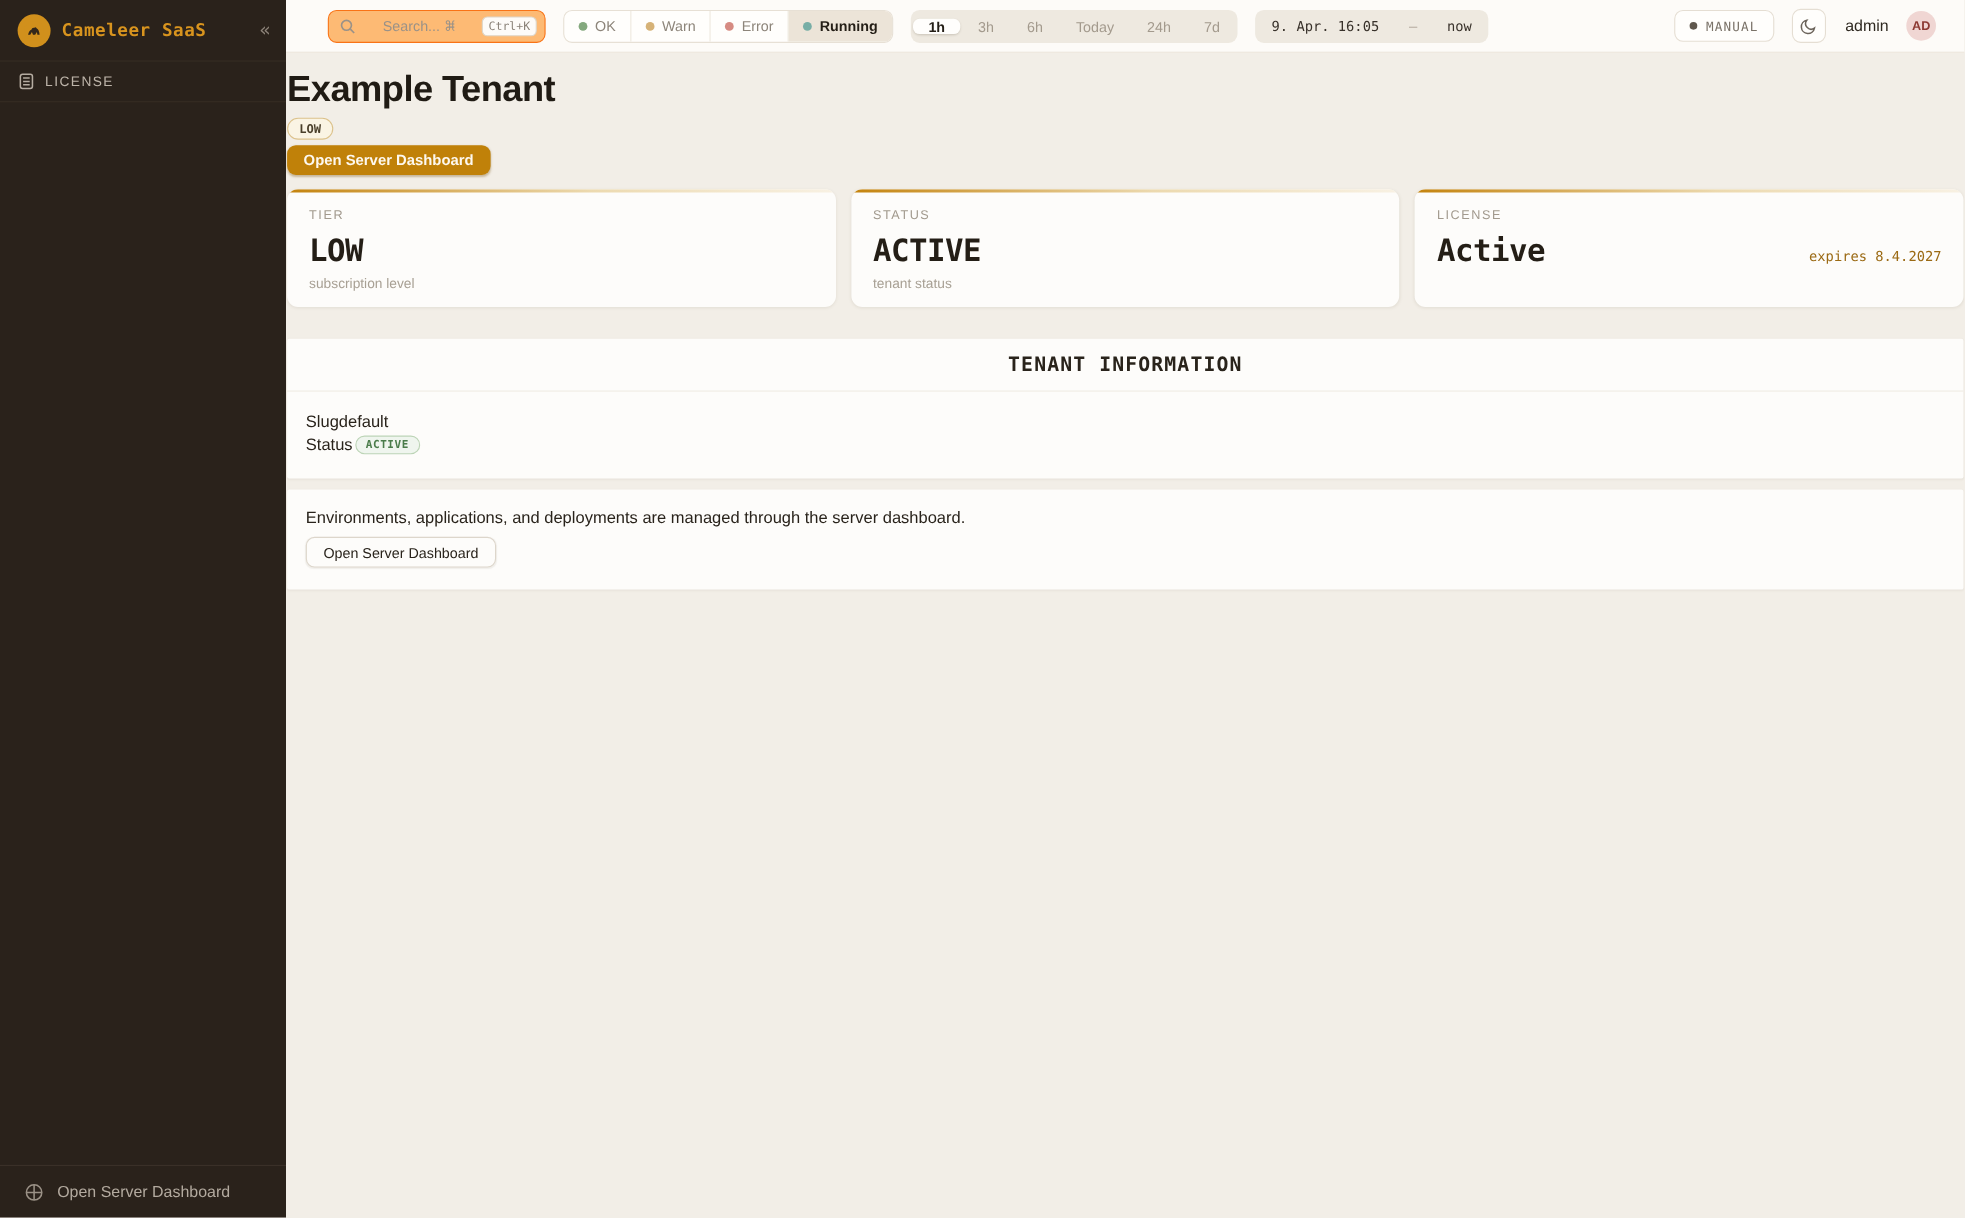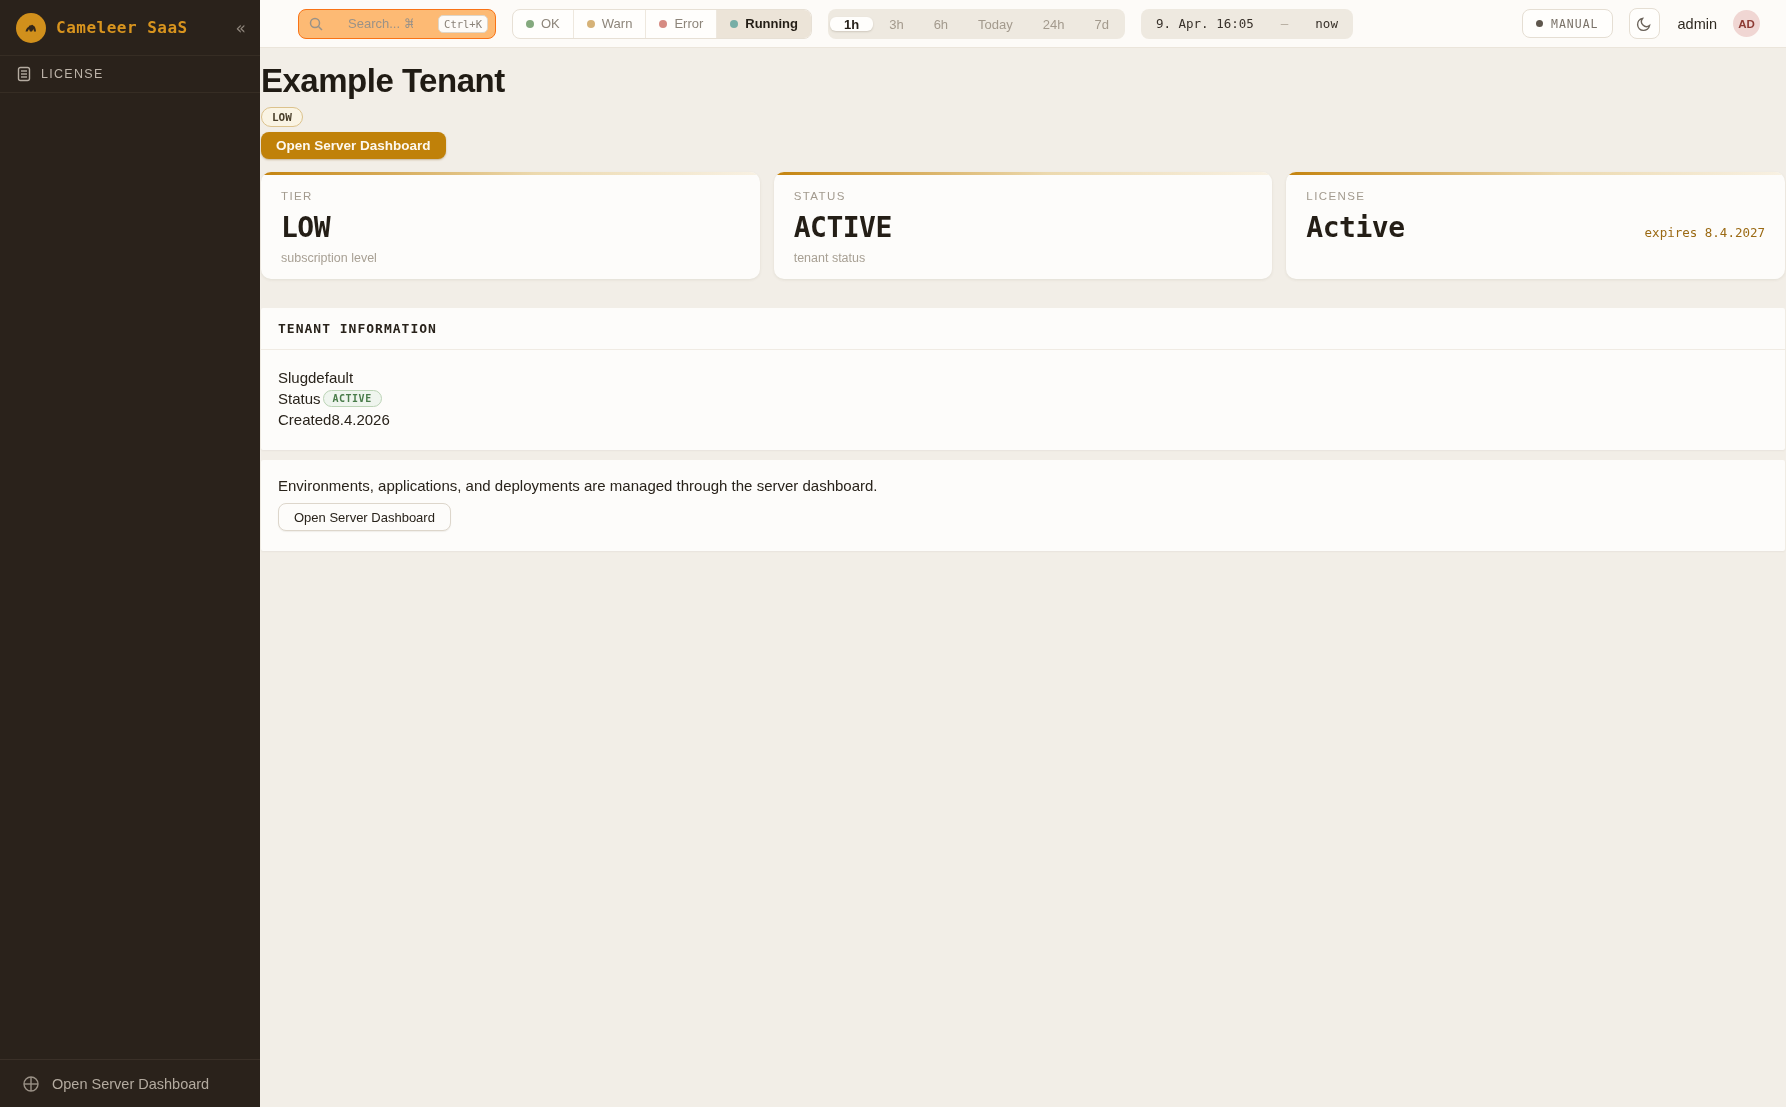--- a/index.html
+++ b/index.html
@@ -166,21 +166,21 @@
     font-size:28px; color:#241e16; letter-spacing:-0.5px;
   }
   .stat-note { font-family:"DejaVu Sans Mono", monospace; font-size:12.5px; color:#9b6a14; }
   .stat-sub { font-size:12.5px; color:#a8a094; margin-top:7px; }
 
   .section { background:#fdfcfa; border-radius:2px; margin-top:29px; box-shadow:0 1px 2px rgba(90,75,50,.06); }
   .section + .section { margin-top:10px; }
   .section-header {
     padding:13px 17px; border-bottom:1px solid #f0ebe3;
     font-family:"DejaVu Sans Mono", monospace; font-weight:bold;
-    font-size:13px; letter-spacing:1px; color:#29231b;
+    font-size:18px; letter-spacing:1px; color:#29231b;text-align:center;
   }
   .section-body { padding:17px 3px 20px 17px; }
   .info-row { display:flex; align-items:center; min-height:21px; font-size:15px; color:#29231b; }
   .info-label { color:#29231b; }
   .info-value { color:#29231b; }
   .status-pill {
     display:inline-flex; align-items:center;
     font-family:"DejaVu Sans Mono", monospace; font-size:10px; font-weight:bold;
     letter-spacing:0.5px; color:#4a7c4a; background:#eff5ee; border:1px solid #bcd4b6;
     border-radius:999px; padding:2px 9px; margin-left:2px;
@@ -345,24 +345,20 @@
       <div class="section-header">TENANT INFORMATION</div>
       <div class="section-body">
         <div class="info-row">
           <span class="info-label">Slug</span>
           <span class="info-value">default</span>
         </div>
         <div class="info-row">
           <span class="info-label">Status</span>
           <span class="status-pill">ACTIVE</span>
         </div>
-        <div class="info-row">
-          <span class="info-label">Created</span>
-          <span class="info-value">8.4.2026</span>
-        </div>
       </div>
     </section>
 
     <section class="section">
       <div class="section-body">
         <p class="desc-text">Environments, applications, and deployments are managed through the server dashboard.</p>
         <button class="outline-btn">Open Server Dashboard</button>
       </div>
     </section>
 

